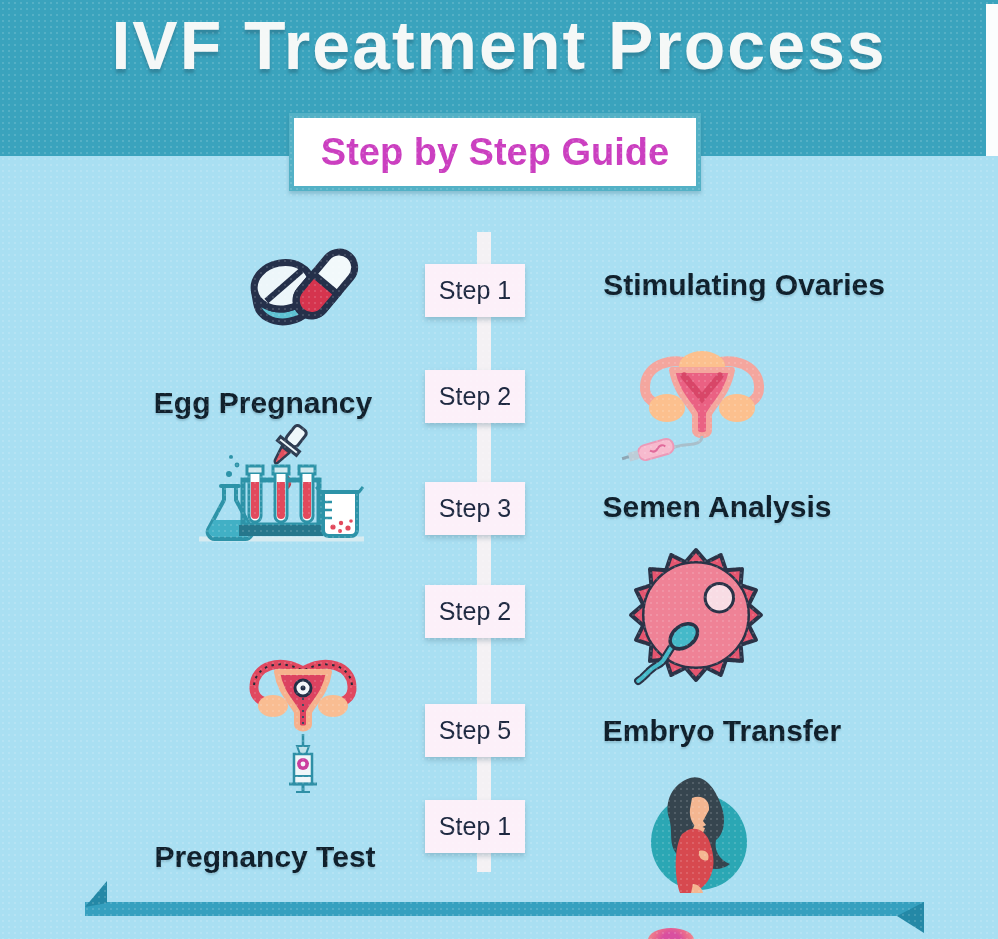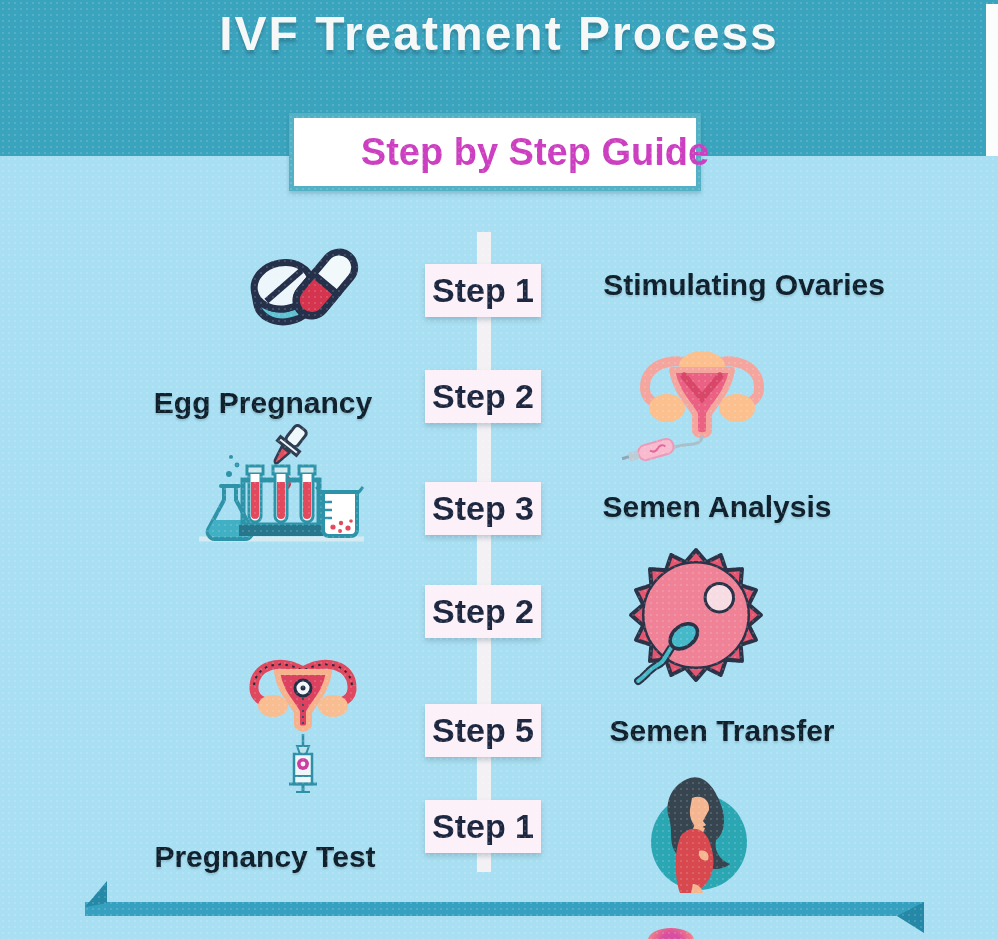--- a/index.html
+++ b/index.html
@@ -10,38 +10,38 @@
   }
   #stage::after{ 
     content:"";position:absolute;inset:0;pointer-events:none;
     background-image:radial-gradient(rgba(255,255,255,.28) 1px,transparent 1.3px);
     background-size:6px 6px;opacity:.5;
   }
   .header{position:absolute;left:0;top:0;width:998px;height:156px;background:var(--header-background,#3aa3bd);}
   .edge-strip{position:absolute;right:0;top:4px;width:12px;height:152px;background:#fbfdfd;}
   .title{
     position:absolute;left:0;top:6px;width:998px;text-align:center;
-    font-size:48px;font-weight:bold;letter-spacing:2px;color:#f5f8f7;
+    font-size:68px;font-weight:bold;letter-spacing:2px;color:#f5f8f7;
     text-shadow:0 4px 3px rgba(30,60,80,.28);
   }
   .subtitle-box{
     position:absolute;left:289px;top:113px;width:402px;height:68px;
     background:#ffffff;border:5px solid var(--subtitle-border,#53b1c6);
     box-shadow:0 3px 4px rgba(40,90,110,.25);
   }
   .subtitle-box span{
     display:block;width:100%;text-align:center;line-height:68px;
-    font-size:38px;font-weight:bold;color:var(--subtitle-text,#cb3fc0);margin-left:40px;
+    font-size:38px;font-weight:bold;color:var(--subtitle-text,#cb3fc0);
   }
   .vline{position:absolute;left:477px;top:232px;width:14px;height:640px;background:var(--timeline-line,#f4f1f4);}
   .step-badge{
-    position:absolute;left:425px;width:116px;height:53px;
+    position:absolute;left:425px;width:100px;height:53px;
     background:var(--step-box-background,#fcf0f9);
     box-shadow:0 3px 5px rgba(70,110,130,.3);
-    font-size:34px;font-weight:bold;color:var(--step-text,#1d2840);
+    font-size:25px;font-weight:normal;color:var(--step-text,#1d2840);
     text-align:center;line-height:53px;
   }
   .side-label{
     position:absolute;width:320px;text-align:center;
     font-size:30px;font-weight:bold;color:var(--label-text,#10202c);
     text-shadow:0 2px 2px rgba(60,100,120,.25);
   }
   .icon{position:absolute;}
   .icon svg{overflow:visible;display:block;width:100%;height:100%;}
   .bottom-blob{
@@ -66,21 +66,21 @@
   <div class="step-badge" style="top:264px">Step 1</div>
   <div class="step-badge" style="top:370px">Step 2</div>
   <div class="step-badge" style="top:482px">Step 3</div>
   <div class="step-badge" style="top:585px">Step 2</div>
   <div class="step-badge" style="top:704px">Step 5</div>
   <div class="step-badge" style="top:800px">Step 1</div>
 
   <div class="side-label" style="left:584px;top:268px">Stimulating Ovaries</div>
   <div class="side-label" style="left:103px;top:386px">Egg Pregnancy</div>
   <div class="side-label" style="left:557px;top:490px">Semen Analysis</div>
-  <div class="side-label" style="left:562px;top:714px">Semen Transfer</div>
+  <div class="side-label" style="left:562px;top:714px">Embryo Transfer</div>
   <div class="side-label" style="left:105px;top:840px">Pregnancy Test</div>
 
   <div class="icon" style="left:238px;top:236px;width:122px;height:96px">
     <svg viewBox="0 0 122 96">
       <g transform="rotate(-10 44 50)">
         <path d="M16 50 a29 23 0 0 0 58 0 v13 a29 23 0 0 1 -58 0 z" fill="#5ec2d2" stroke="#25304a" stroke-width="7" stroke-linejoin="round"></path>
         <ellipse cx="45" cy="50" rx="29" ry="23" fill="#edf6fa" stroke="#25304a" stroke-width="7"></ellipse>
         <line x1="26" y1="62" x2="66" y2="38" stroke="#25304a" stroke-width="6"></line>
       </g>
       <g transform="rotate(40 85 50)">

